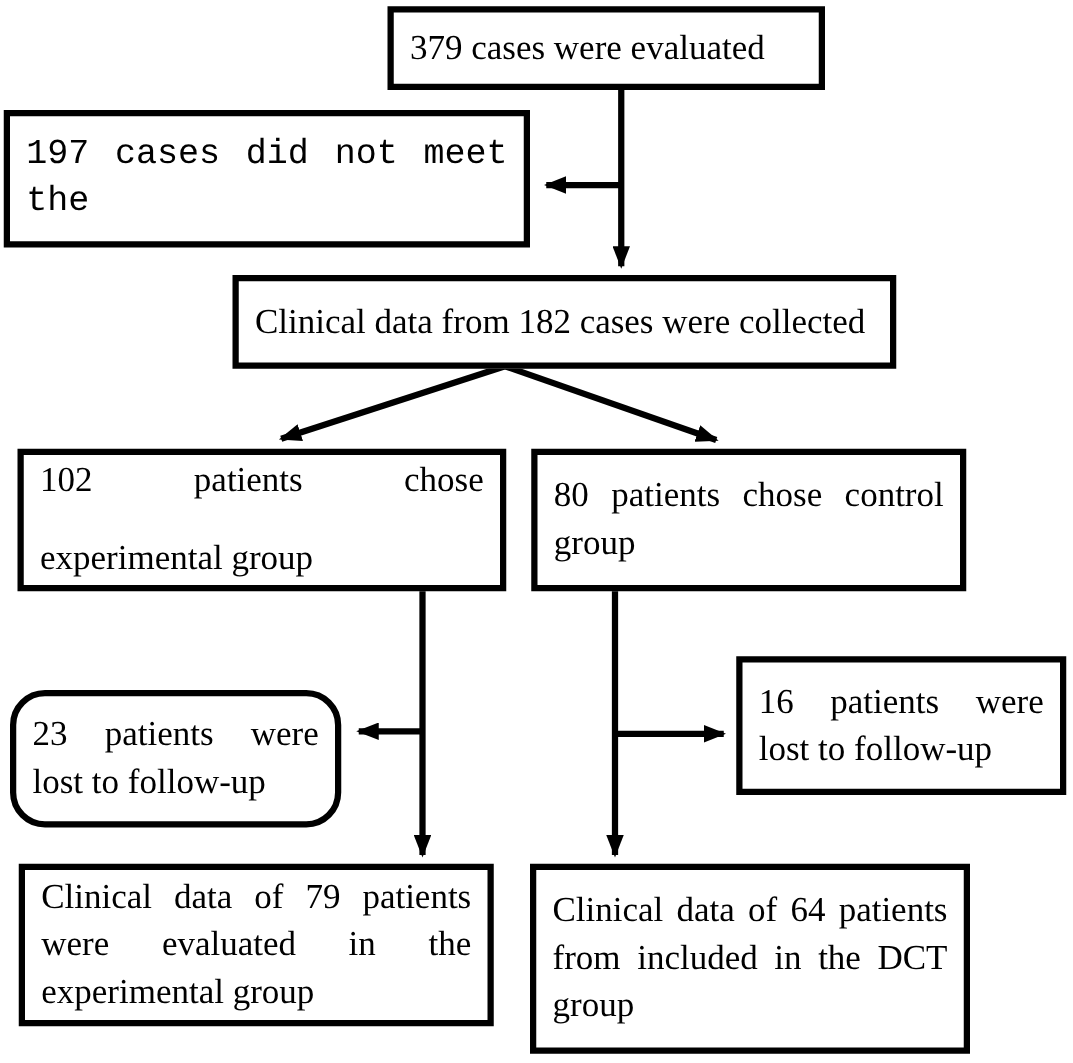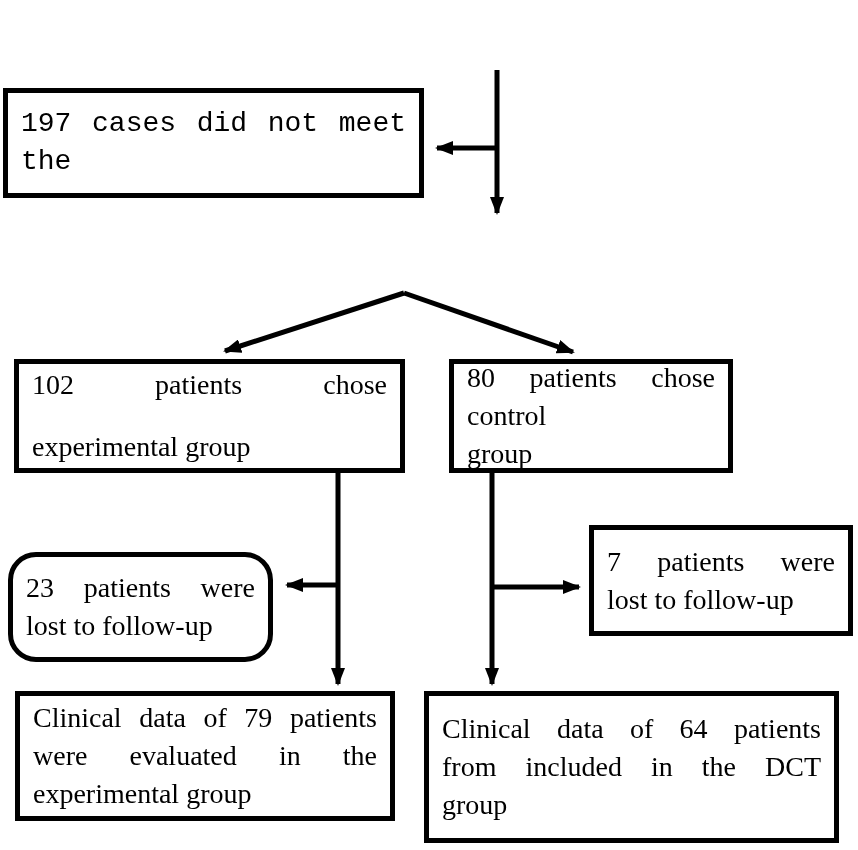--- a/index.html
+++ b/index.html
@@ -41,25 +41,25 @@
   }
   .ln.last {
     text-align: left;
     white-space: nowrap;
   }
   
   .b-evaluated            { left: 310px; top: 5px;   width: 350px; height: 67px;  }
   .b-excluded             { left: 3px;   top: 88px;  width: 421px; height: 110px; font-family: Liberation Mono, monospace; }
   .b-collected            { left: 186px; top: 220px; width: 531px; height: 75px;  }
   .b-experimental         { left: 14px;  top: 359px; width: 391px; height: 114px; justify-content: space-between; }
-  .b-control              { left: 425px; top: 359px; width: 284px; height: 114px; margin-left: 24px; }
+  .b-control              { left: 425px; top: 359px; width: 348px; height: 114px; }
   .b-lost-experimental    { left: 8px;   top: 552px; width: 265px; height: 110px; border-radius: 28px; }
   .b-lost-control         { left: 589px; top: 525px; width: 264px; height: 111px; }
   .b-included-experimental{ left: 15px;  top: 691px; width: 380px; height: 130px; }
-  .b-included-control     { left: 424px; top: 691px; width: 415px; height: 152px; }
+  .b-included-control     { left: 424px; top: 691px; width: 352px; height: 152px; }
   .conn {
     stroke: #000000;
     stroke-width: 5;
     fill: none;
   }
 </style>
 </head>
 <body>
 
 <div class="canvas">
@@ -73,43 +73,49 @@
     <line class="conn" x1="497" y1="70" x2="497" y2="213" marker-end="url(#ah)"></line>
     <line class="conn" x1="497" y1="148" x2="437" y2="148" marker-end="url(#ah)"></line>
     <line class="conn" x1="404" y1="293" x2="225" y2="351" marker-end="url(#ah)"></line>
     <line class="conn" x1="404" y1="293" x2="573" y2="352" marker-end="url(#ah)"></line>
     <line class="conn" x1="338" y1="471" x2="338" y2="684" marker-end="url(#ah)"></line>
     <line class="conn" x1="338" y1="585" x2="287" y2="585" marker-end="url(#ah)"></line>
     <line class="conn" x1="492" y1="471" x2="492" y2="684" marker-end="url(#ah)"></line>
     <line class="conn" x1="492" y1="587" x2="579" y2="587" marker-end="url(#ah)"></line>
   </svg>
 
+  <div class="box b-evaluated">
+    <div class="ln last">379 cases were evaluated</div>
+  </div>
 
   <div class="box b-excluded">
     <div class="ln just">197 cases did not meet the</div>
   </div>
 
+  <div class="box b-collected">
+    <div class="ln last">Clinical data from 182 cases were collected</div>
+  </div>
 
   <div class="box b-experimental">
     <div class="ln just">102 patients chose</div>
     <div class="ln last">experimental group</div>
   </div>
 
   <div class="box b-control">
     <div class="ln just">80 patients chose control</div>
     <div class="ln last">group</div>
   </div>
 
   <div class="box b-lost-experimental">
     <div class="ln just">23 patients were</div>
     <div class="ln last">lost to follow-up</div>
   </div>
 
   <div class="box b-lost-control">
-    <div class="ln just">7 patients were</div>
+    <div class="ln just">16 patients were</div>
     <div class="ln last">lost to follow-up</div>
   </div>
 
   <div class="box b-included-experimental">
     <div class="ln just">Clinical data of 79 patients</div>
     <div class="ln just">were evaluated in the</div>
     <div class="ln last">experimental group</div>
   </div>
 
   <div class="box b-included-control">

